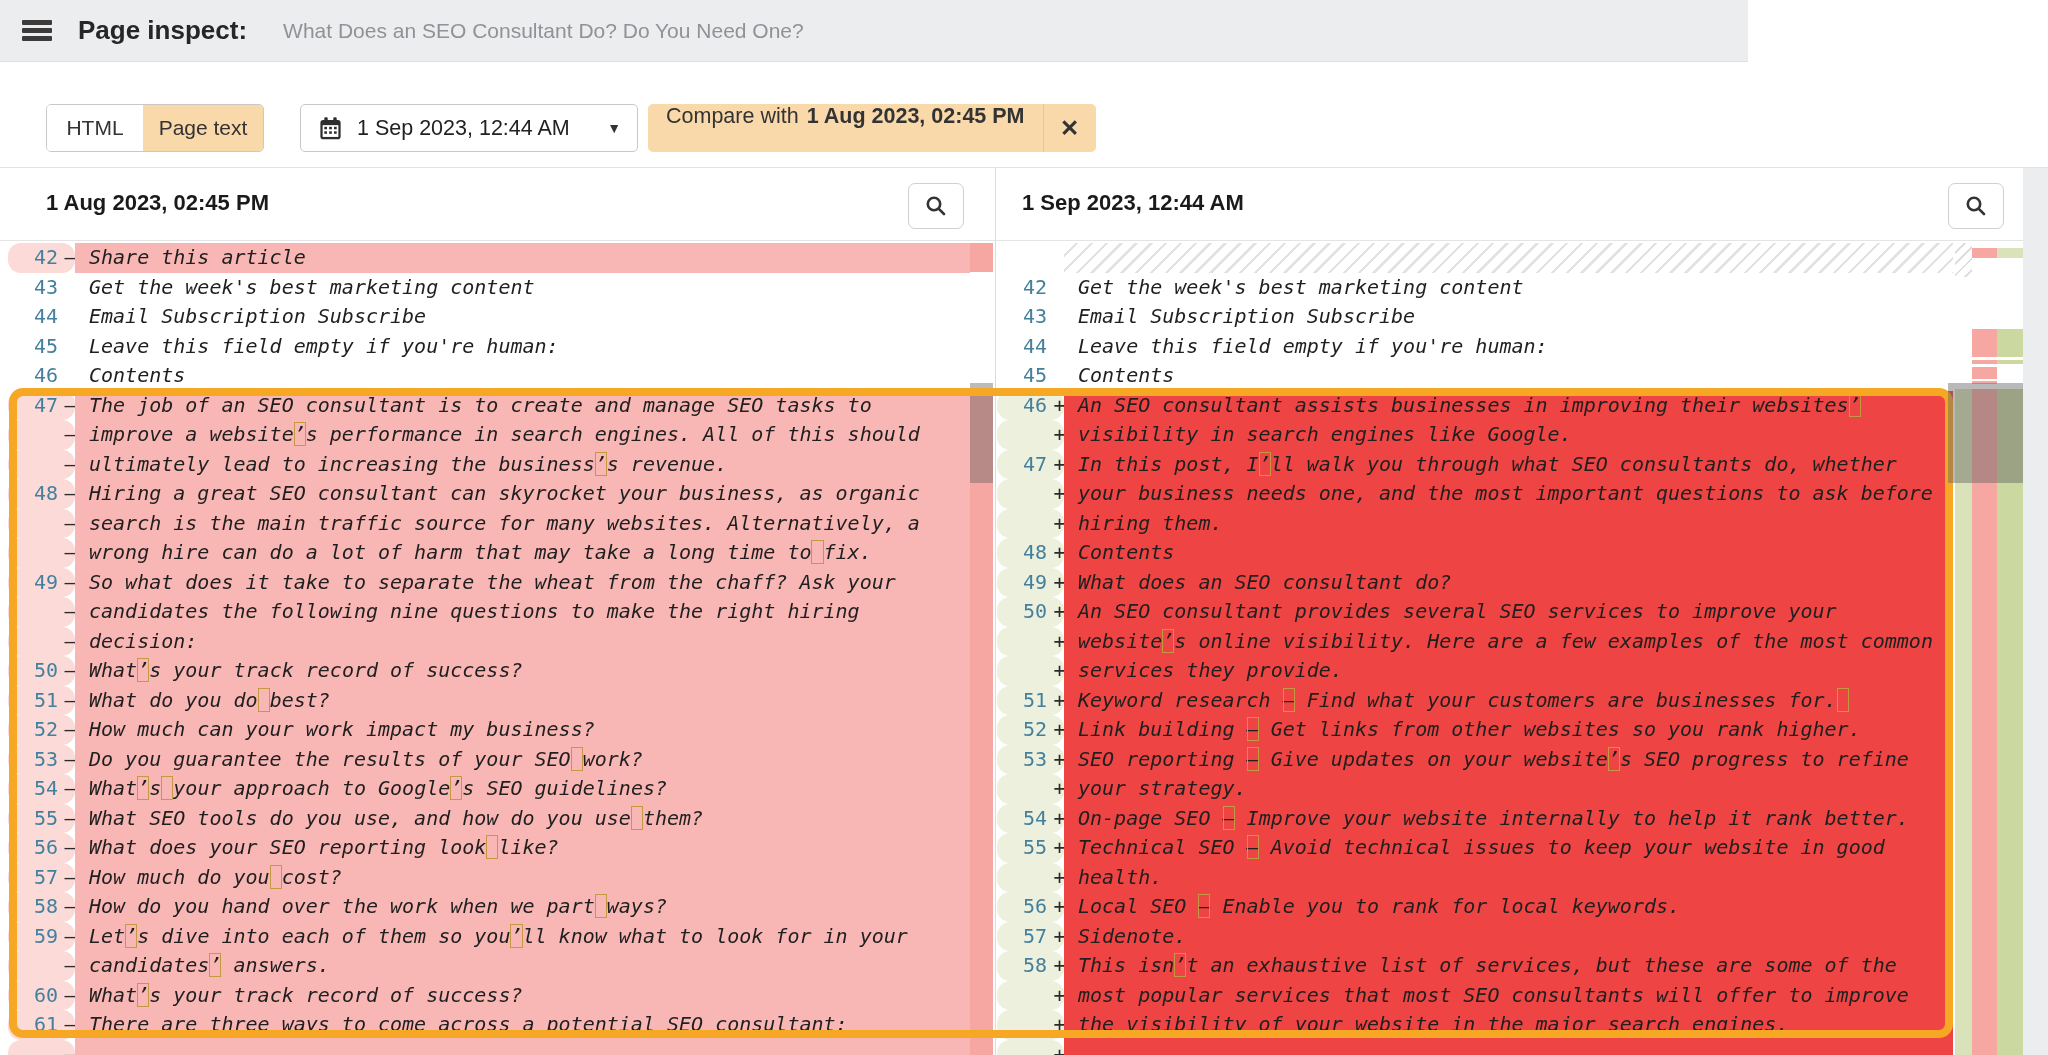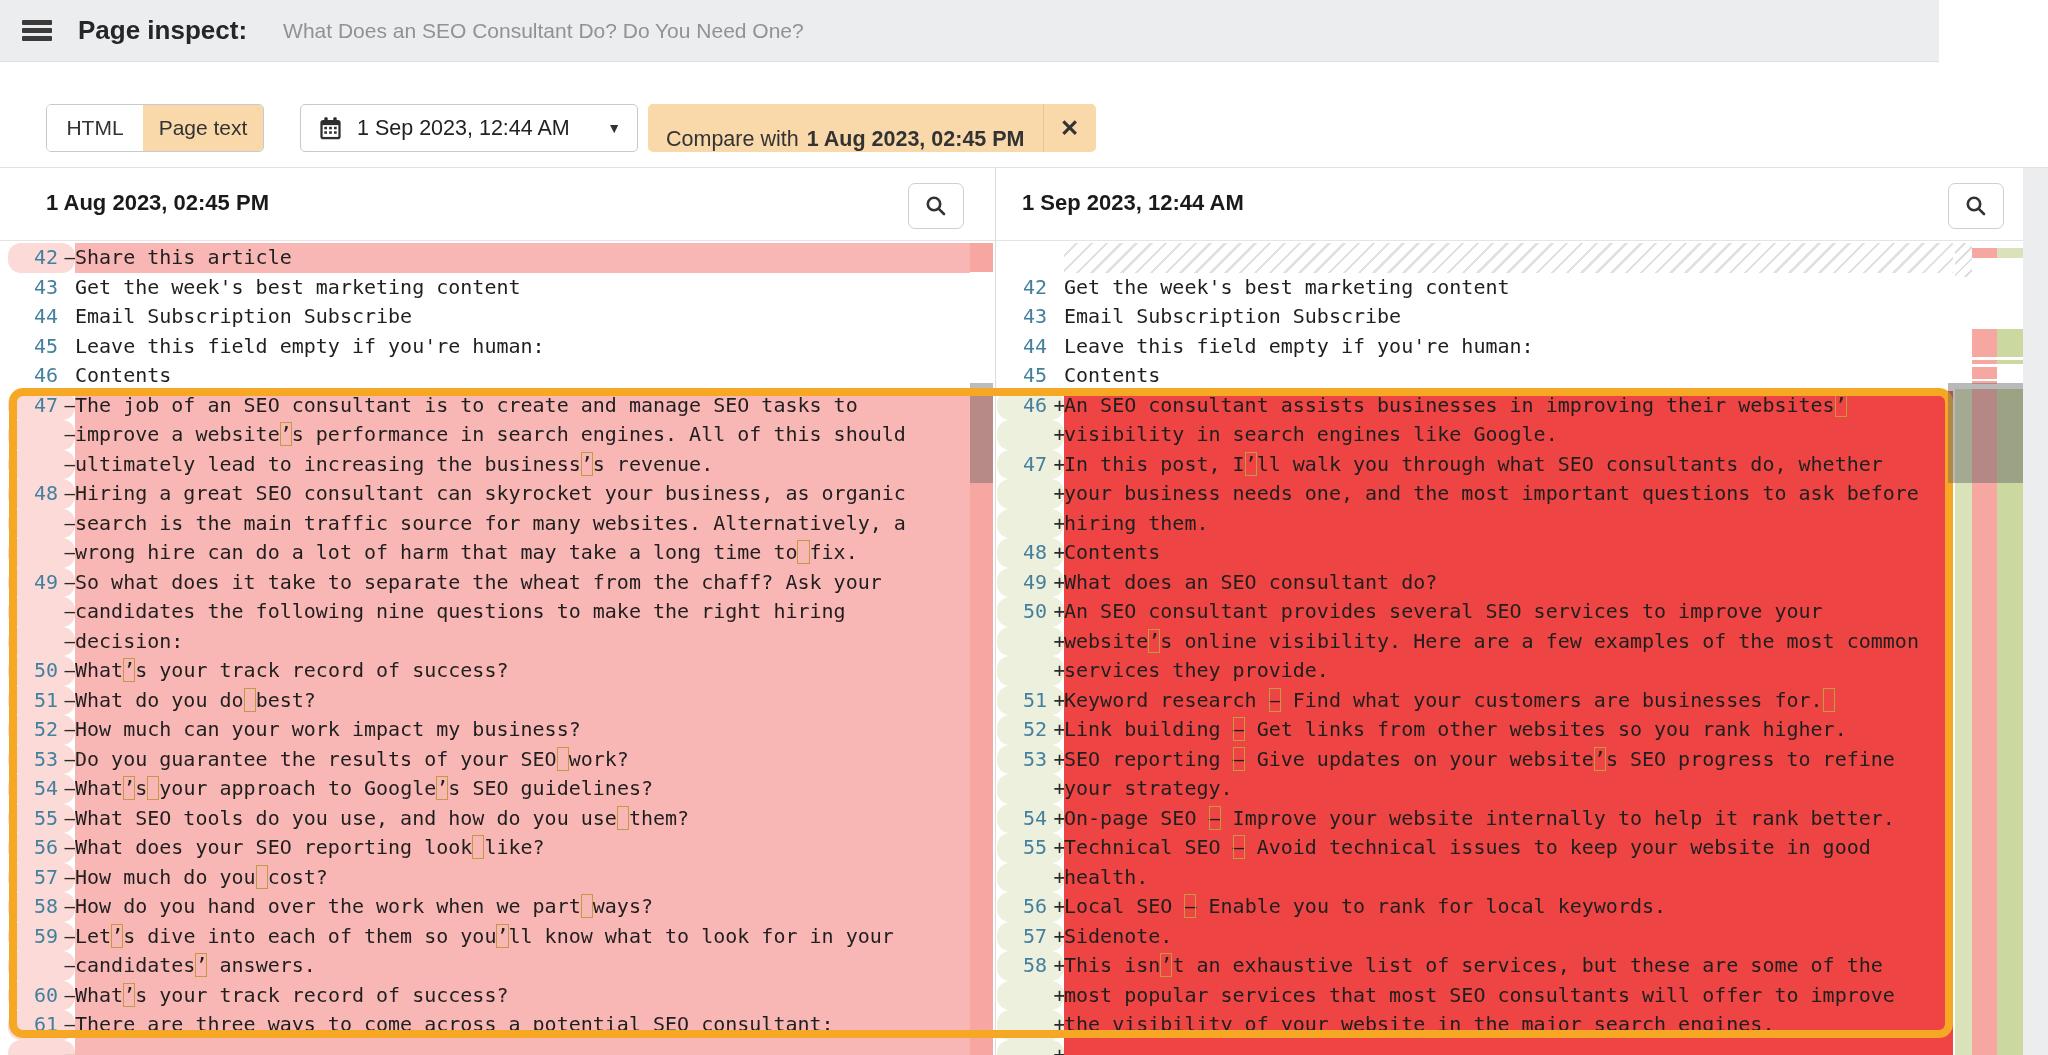--- a/index.html
+++ b/index.html
@@ -1,20 +1,20 @@
 <!DOCTYPE html>
 <html><head>
 <meta charset="utf-8">
 <style>
   html,body{margin:0;padding:0;background:#fff;}
   #app{position:relative;width:2048px;height:1055px;overflow:hidden;background:#fff;
        font-family:"Liberation Sans",sans-serif;color:#1f1f1f;}
 
   
-  .hdr{position:absolute;left:0;top:0;width:1939px;height:62px;background:#ebedef;
+  .hdr{position:absolute;left:0;top:0;width:1748px;height:62px;background:#ebedef;
        border-bottom:1px solid #dde0e3;display:flex;align-items:center;box-sizing:border-box;}
   .burger{margin-left:22px;width:30px;cursor:pointer;}
   .burger div{height:4.5px;background:#3b3b3b;margin:3.5px 0;border-radius:1px;}
   .hdr-title{margin-left:26px;font-size:26px;font-weight:bold;color:#262626;white-space:nowrap;}
   .hdr-url{margin-left:10px;font-size:26px;font-weight:bold;color:#0a5ccb;text-decoration:none;white-space:nowrap;}
   .hdr-sub{margin-left:36px;font-size:21px;color:#8f9397;white-space:nowrap;}
 
   
   .tbar{position:absolute;left:0;top:62px;width:2048px;height:106px;background:#fff;
         border-bottom:1px solid #e2e2e2;box-sizing:border-box;}
@@ -22,21 +22,21 @@
        border-radius:5px;overflow:hidden;background:#fff;box-sizing:border-box;}
   .seg > div{display:flex;align-items:center;justify-content:center;font-size:21px;color:#333;cursor:pointer;text-align:right;}
   .seg-html{width:96px;background:#fff;}
   .seg-page{width:120px;background:#f9d8a9;}
   .datebtn{position:absolute;left:300px;top:42px;width:338px;height:48px;border:1px solid #c9c9c9;
        border-radius:5px;background:#fff;display:flex;align-items:center;box-sizing:border-box;
        padding:0 16px;font-size:21.5px;color:#222;cursor:pointer;}
   .datebtn svg{margin-right:13px;flex:none;}
   .caret{margin-left:auto;font-size:14px;color:#333;}
   .pill{position:absolute;left:648px;top:42px;height:48px;background:#f9d8a9;border-radius:5px;
-       display:flex;align-items:flex-end;font-size:21.5px;color:#333;}
+       display:flex;align-items:flex-start;font-size:21.5px;color:#333;}
   .pill-label{padding:0 8px 0 18px;white-space:nowrap;}
   .pill-date{font-weight:bold;padding-right:18px;white-space:nowrap;}
   .pill-x{width:52px;align-self:stretch;display:flex;align-items:center;justify-content:center;
        border-left:1px solid #ecc globalThis;border-left:1px solid #eac58f;font-size:23px;font-weight:bold;cursor:pointer;border-radius:0 5px 5px 0;}
 
   
   .phead{position:absolute;top:168px;height:73px;background:#fff;border-bottom:1px solid #e4e4e4;box-sizing:border-box;}
   .phead-l{left:0;width:995px;}
   .phead-r{left:996px;width:1027px;}
   .ptitle{position:absolute;top:22px;font-size:22px;font-weight:bold;color:#1a1a1a;white-space:nowrap;}
@@ -47,21 +47,21 @@
   .sidebg{position:absolute;left:2023px;top:168px;width:25px;height:887px;background:#ecedef;}
 
   
   .pane{position:absolute;top:243px;font-family:"DejaVu Sans Mono",monospace;font-size:20px;z-index:1;}
   .pane-l{left:8px;width:962px;}
   .pane-r{left:997px;width:956px;}
   .row{display:flex;height:29.5px;line-height:29.5px;white-space:pre;}
   .gut{flex:none;width:67px;display:flex;border-radius:13px;}
   .num{flex:none;width:50px;text-align:right;color:#44809d;}
   .sgn{flex:none;width:25px;text-align:center;color:#2a2a2a;}
-  .txt{flex:1;padding-left:0;overflow:hidden;}
+  .txt{flex:1;padding-left:14px;overflow:hidden;font-style:italic;}
   .row.removed .gut{background:#fbdad8;}
   .row.removed .txt{background:#f8b7b5;}
   .row.added .gut{background:#edf0dc;}
   .row.added .txt{background:#ef4444;}
   .row.hatch .txt{background:repeating-linear-gradient(135deg,#ffffff 0 8px,#e2e2e2 8px 10.5px);}
   .chg{outline:1.8px solid #c39a42;outline-offset:-1px;}
 
   
   .frame{position:absolute;left:9px;top:388px;width:1944px;height:650px;border:8px solid #f6a723;
        border-radius:14px;box-sizing:border-box;pointer-events:none;z-index:5;}

